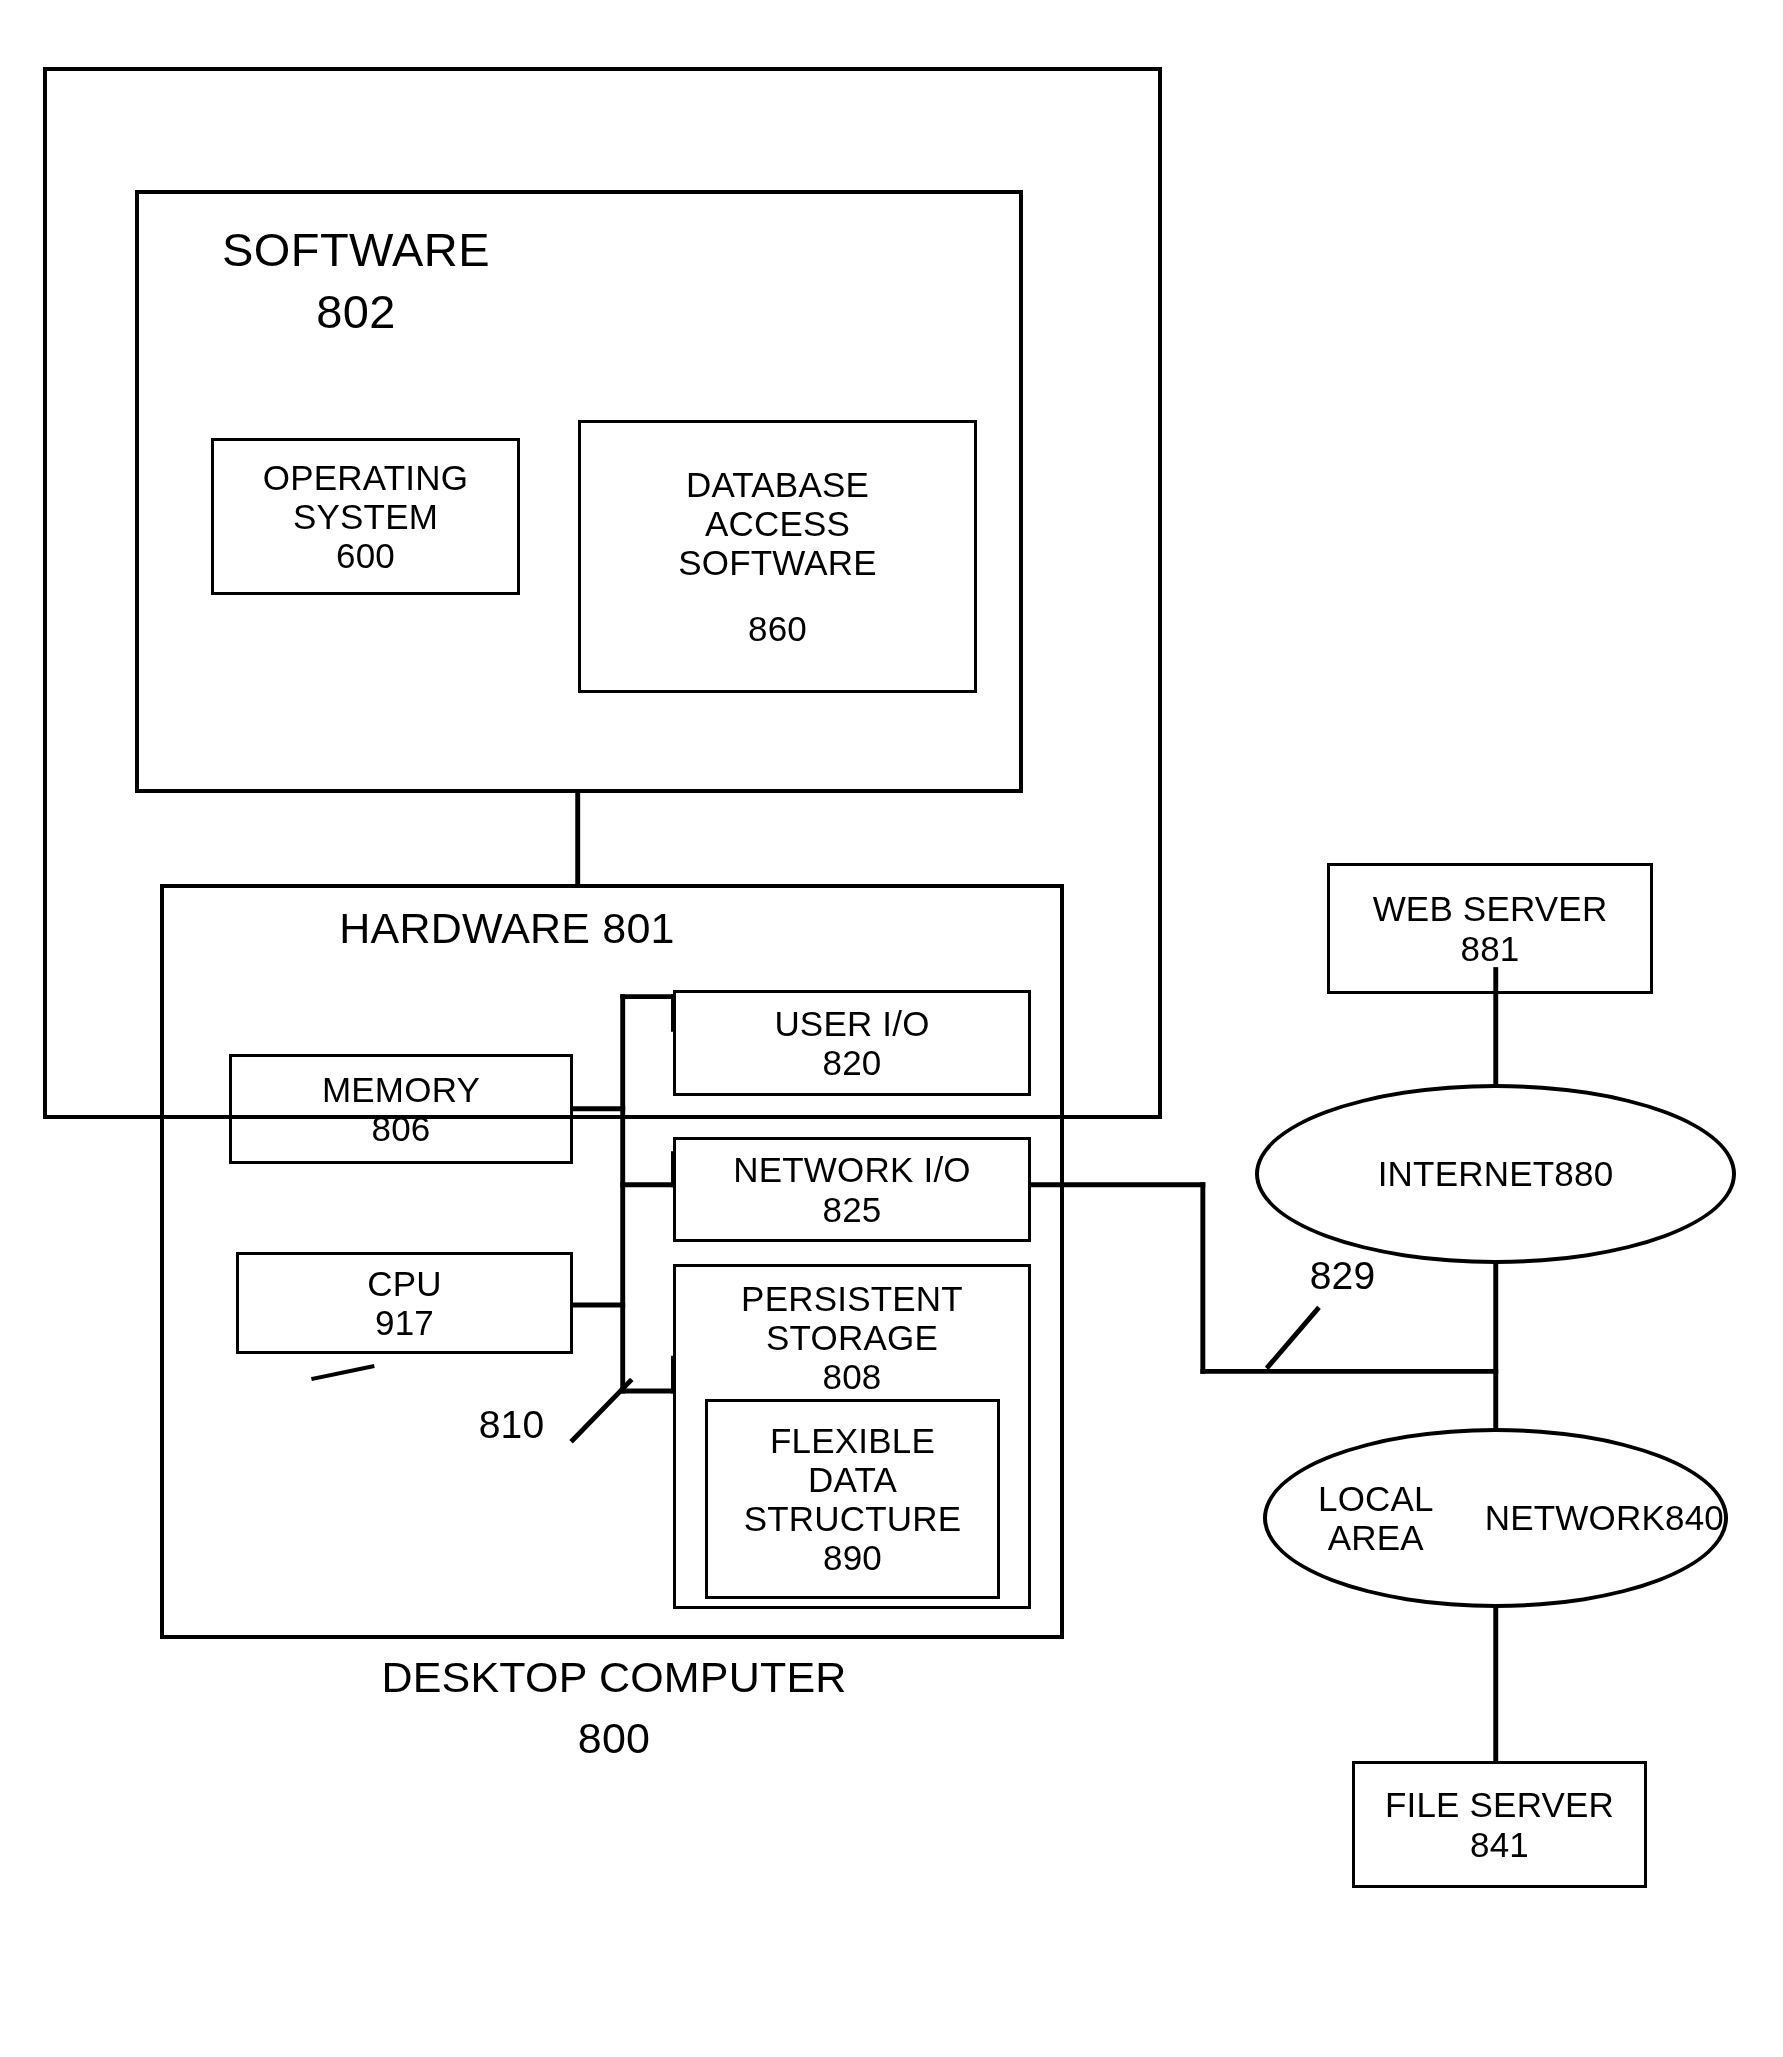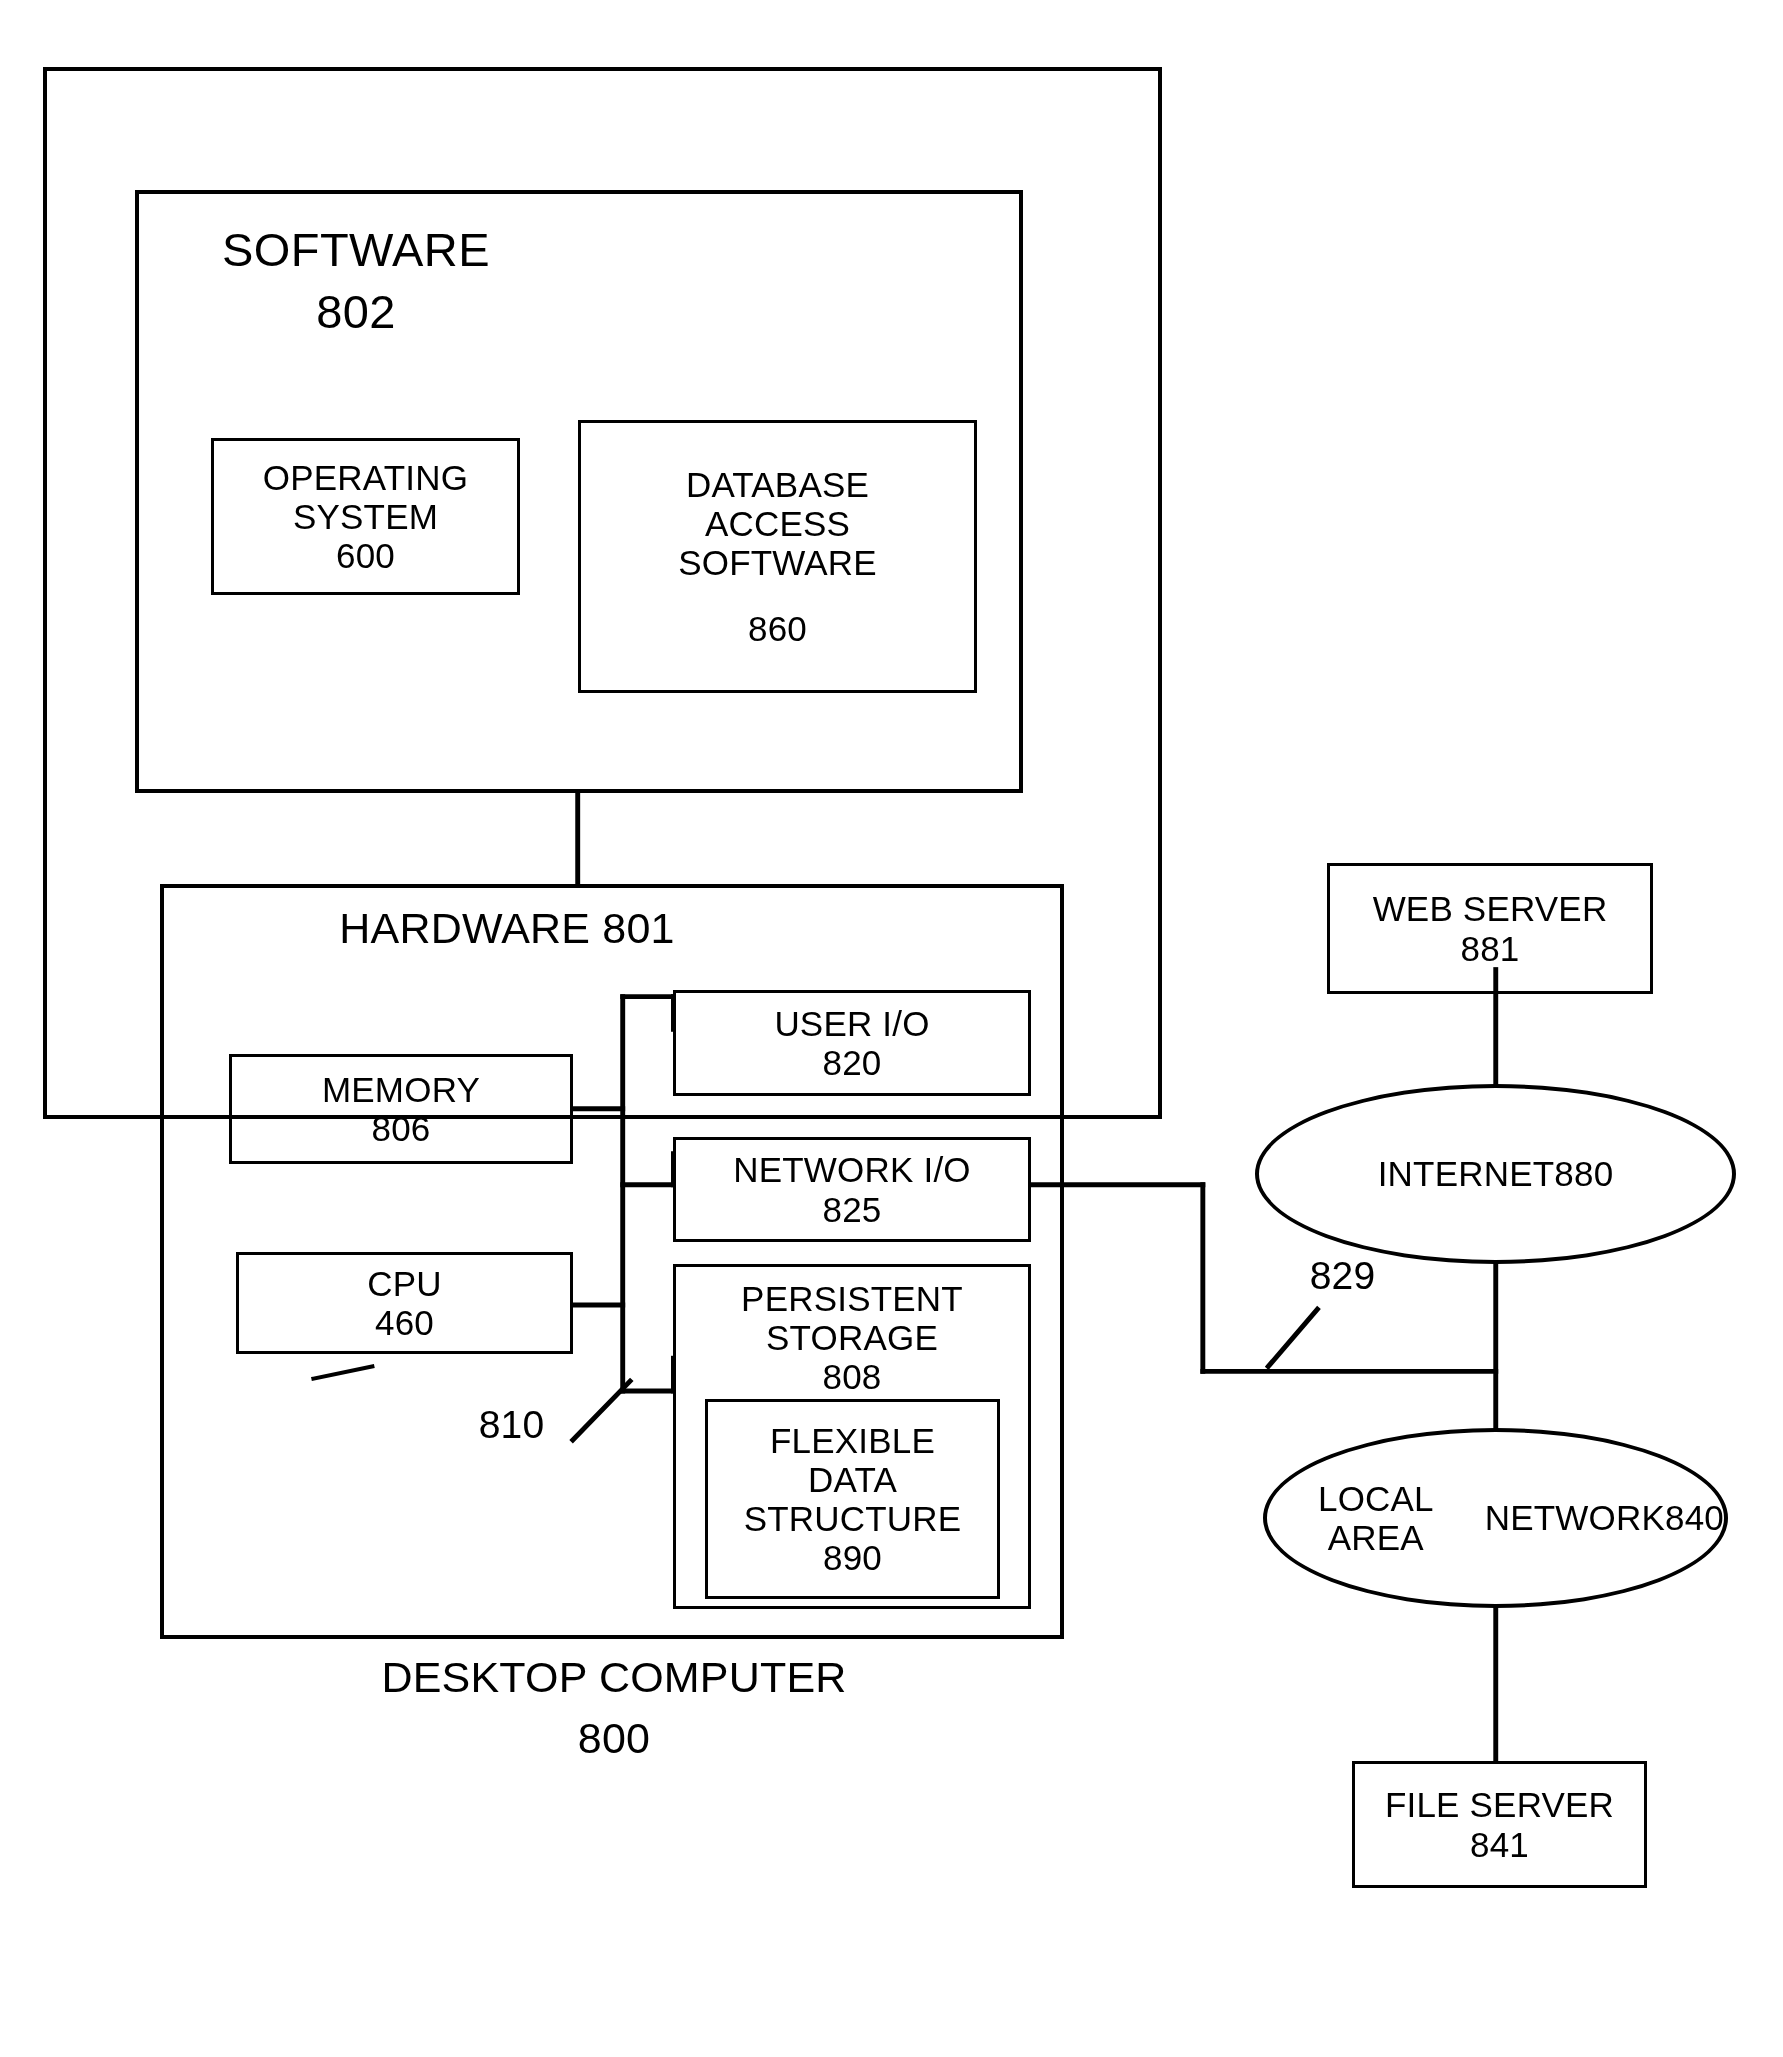--- a/index.html
+++ b/index.html
@@ -141,21 +141,21 @@
 
   <div class="label t-title-md" style="left:245px; top:904px; width:524px;">HARDWARE 801</div>
 
   <div class="box box-thin" style="left:229px; top:1054px; width:344px; height:110px;">
     <span class="t-body line-row">MEMORY</span>
     <span class="t-body line-row">806</span>
   </div>
 
   <div class="box box-thin" style="left:236px; top:1252px; width:337px; height:102px;">
     <span class="t-body line-row">CPU</span>
-    <span class="t-body line-row">460</span>
+    <span class="t-body line-row">917</span>
   </div>
 
   <div class="box box-thin" style="left:673px; top:990px; width:358px; height:106px;">
     <span class="t-body line-row">USER I/O</span>
     <span class="t-body line-row">820</span>
   </div>
 
   <div class="box box-thin" style="left:673px; top:1137px; width:358px; height:105px;">
     <span class="t-body line-row">NETWORK I/O</span>
     <span class="t-body line-row">825</span>

